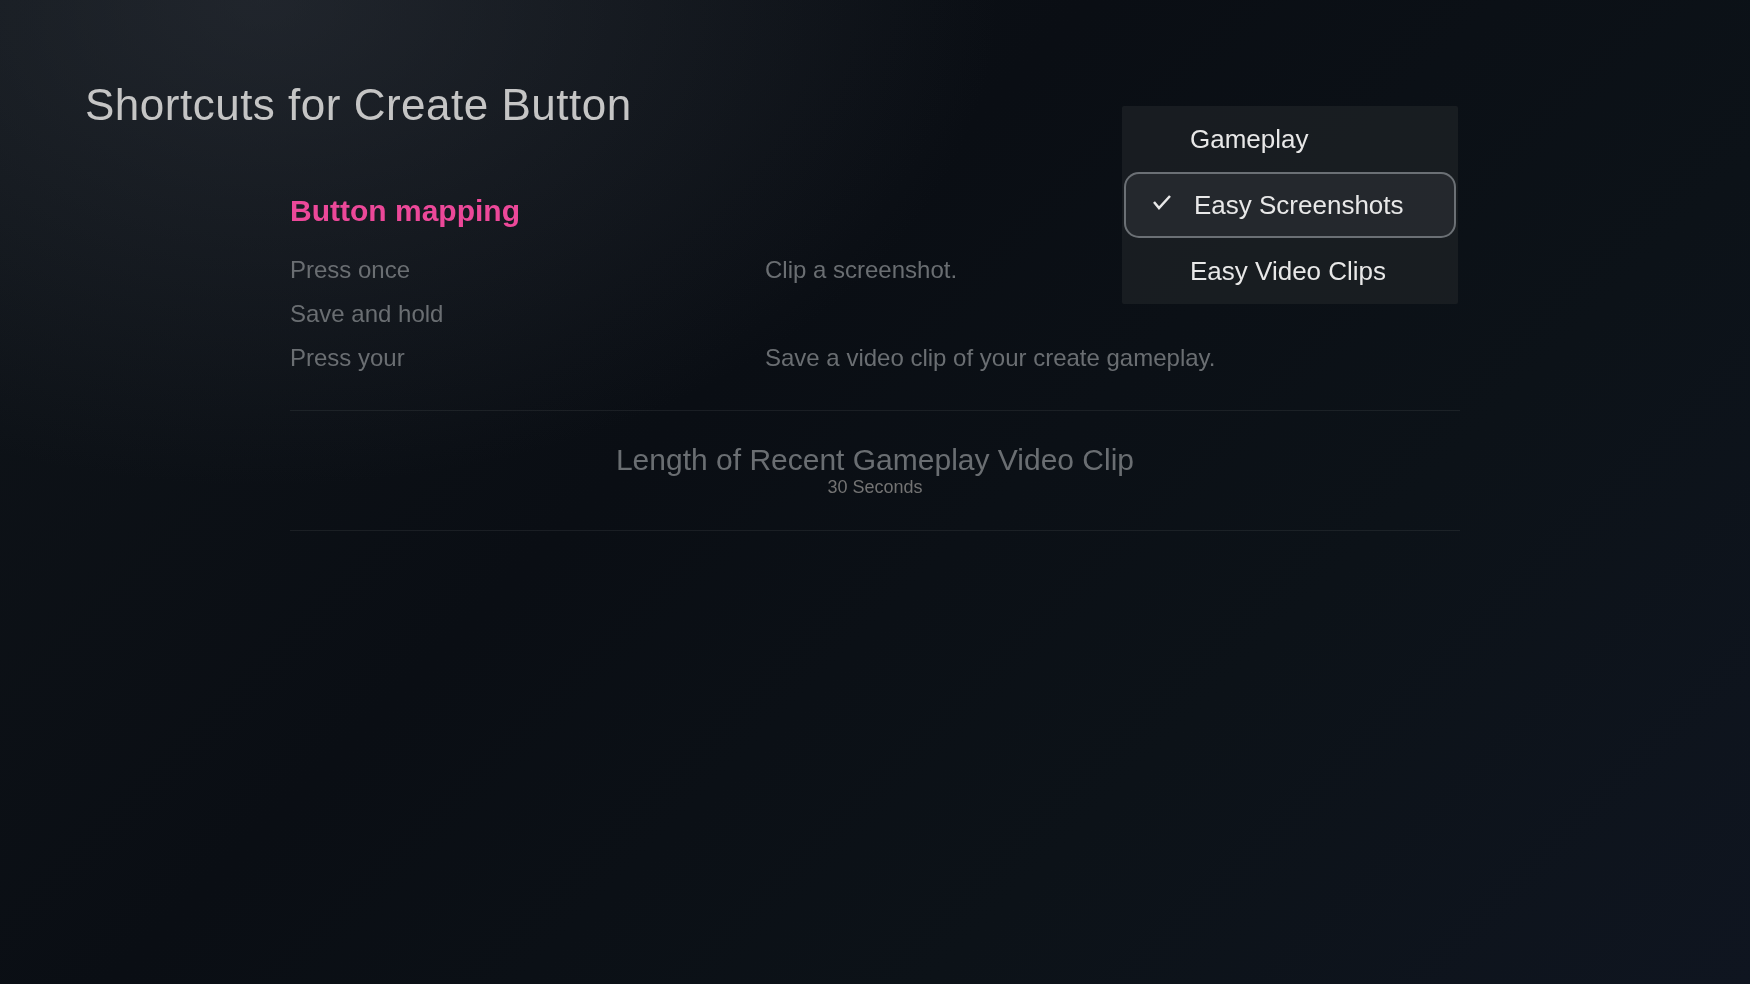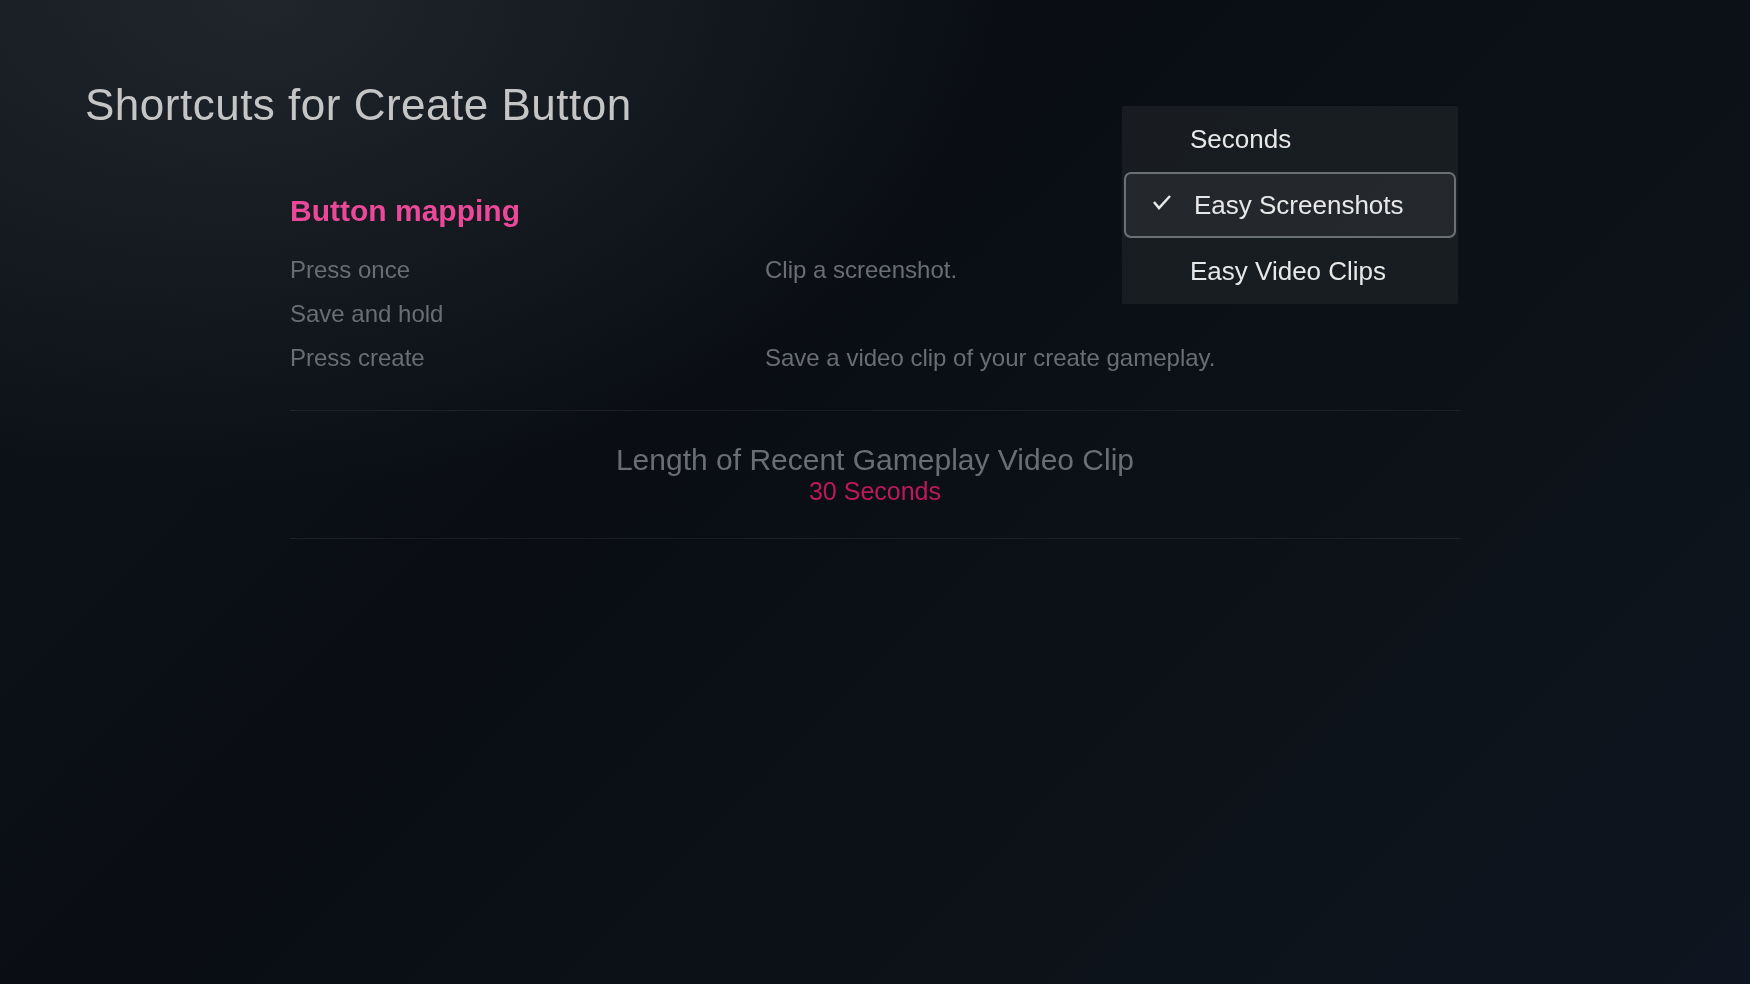--- a/index.html
+++ b/index.html
@@ -80,22 +80,22 @@
       font-size: 30px;
       font-weight: 300;
       flex-direction: column;
     }
     
     .setting-label {
       flex: 1;
     }
     
     .setting-value {
-      font-size: 25px;
-      color: #be185d;
+      font-size: 18px;
+      color: #737373;
     }
     
     .toggle {
       width: 58px;
       height: 30px;
       background: rgba(90, 95, 100, 0.5);
       border-radius: 15px;
       position: relative;
       cursor: pointer;
     }
@@ -128,21 +128,21 @@
       font-size: 26px;
       font-weight: 400;
       color: #e8e8e8;
       cursor: pointer;
       position: relative;
     }
     
     .dropdown-item.selected {
       border: 2px solid rgba(180, 185, 190, 0.5);
       background: rgba(45, 48, 54, 0.6);
-      border-radius: 7px;
+      border-radius: 15px;
       margin: 0 2px;
     }
     
     .dropdown-item .check-space {
       width: 44px;
       flex-shrink: 0;
       display: flex;
       align-items: center;
     }
     
@@ -169,41 +169,41 @@
 
   <div class="mapping-rows">
     <div class="mapping-row">
       <div class="mapping-action">Press once</div>
       <div class="mapping-description">Clip a screenshot.</div>
     </div>
     <div class="mapping-row">
       <div class="mapping-action">Save and hold</div>
     </div>
     <div class="mapping-row">
-      <div class="mapping-action">Press create</div>
+      <div class="mapping-action">Press your</div>
       <div class="mapping-description">Save a video clip of your create gameplay.</div>
     </div>
   </div>
 
   <div class="divider"></div>
 
   <div class="setting-row">
     <div class="setting-label">Length of Recent Gameplay Video Clip</div>
     <div class="setting-value">30 Seconds</div>
   </div>
 
   <div class="divider"></div>
 
 
 </div>
 
 <div class="dropdown">
   <div class="dropdown-item">
     <div class="check-space"></div>
-    <div class="dropdown-item-label">Seconds</div>
+    <div class="dropdown-item-label">Gameplay</div>
   </div>
   <div class="dropdown-item selected">
     <div class="check-space">
       <span class="check-icon">
         <svg viewBox="0 0 24 24">
             <polyline points="4 12 9 18 20 6"></polyline>
           </svg>
       </span>
     </div>
     <div class="dropdown-item-label">Easy Screenshots</div>

